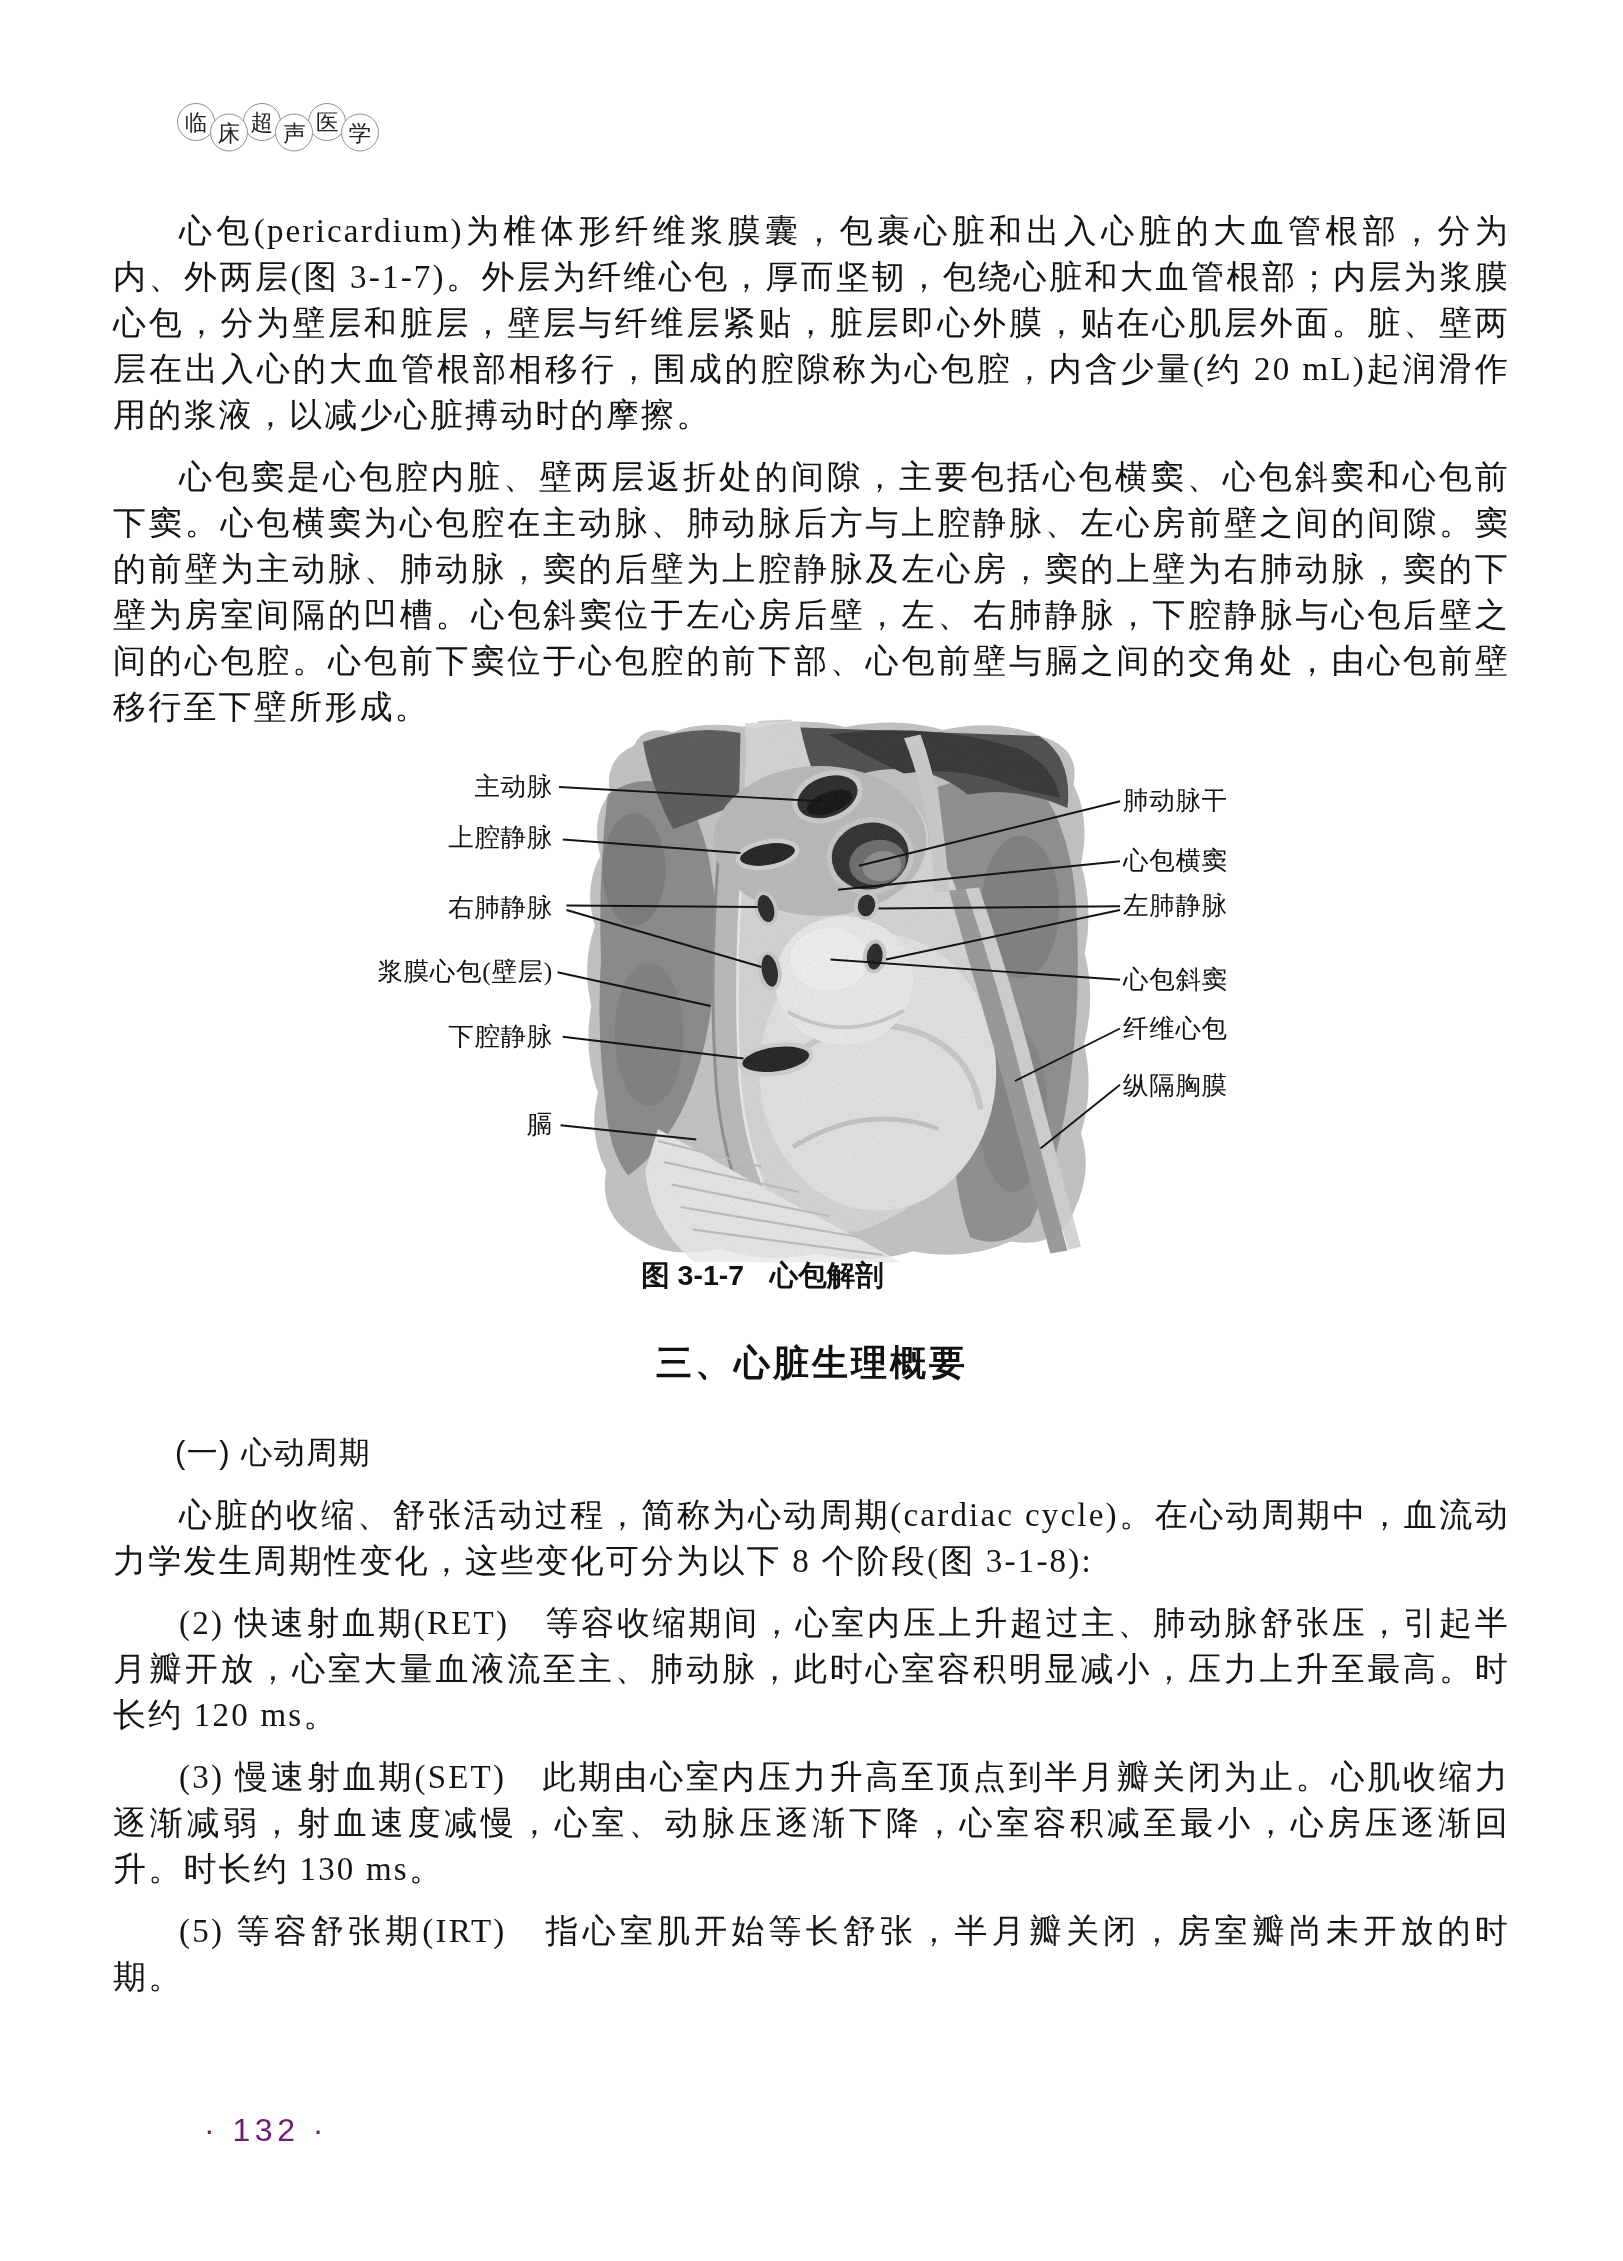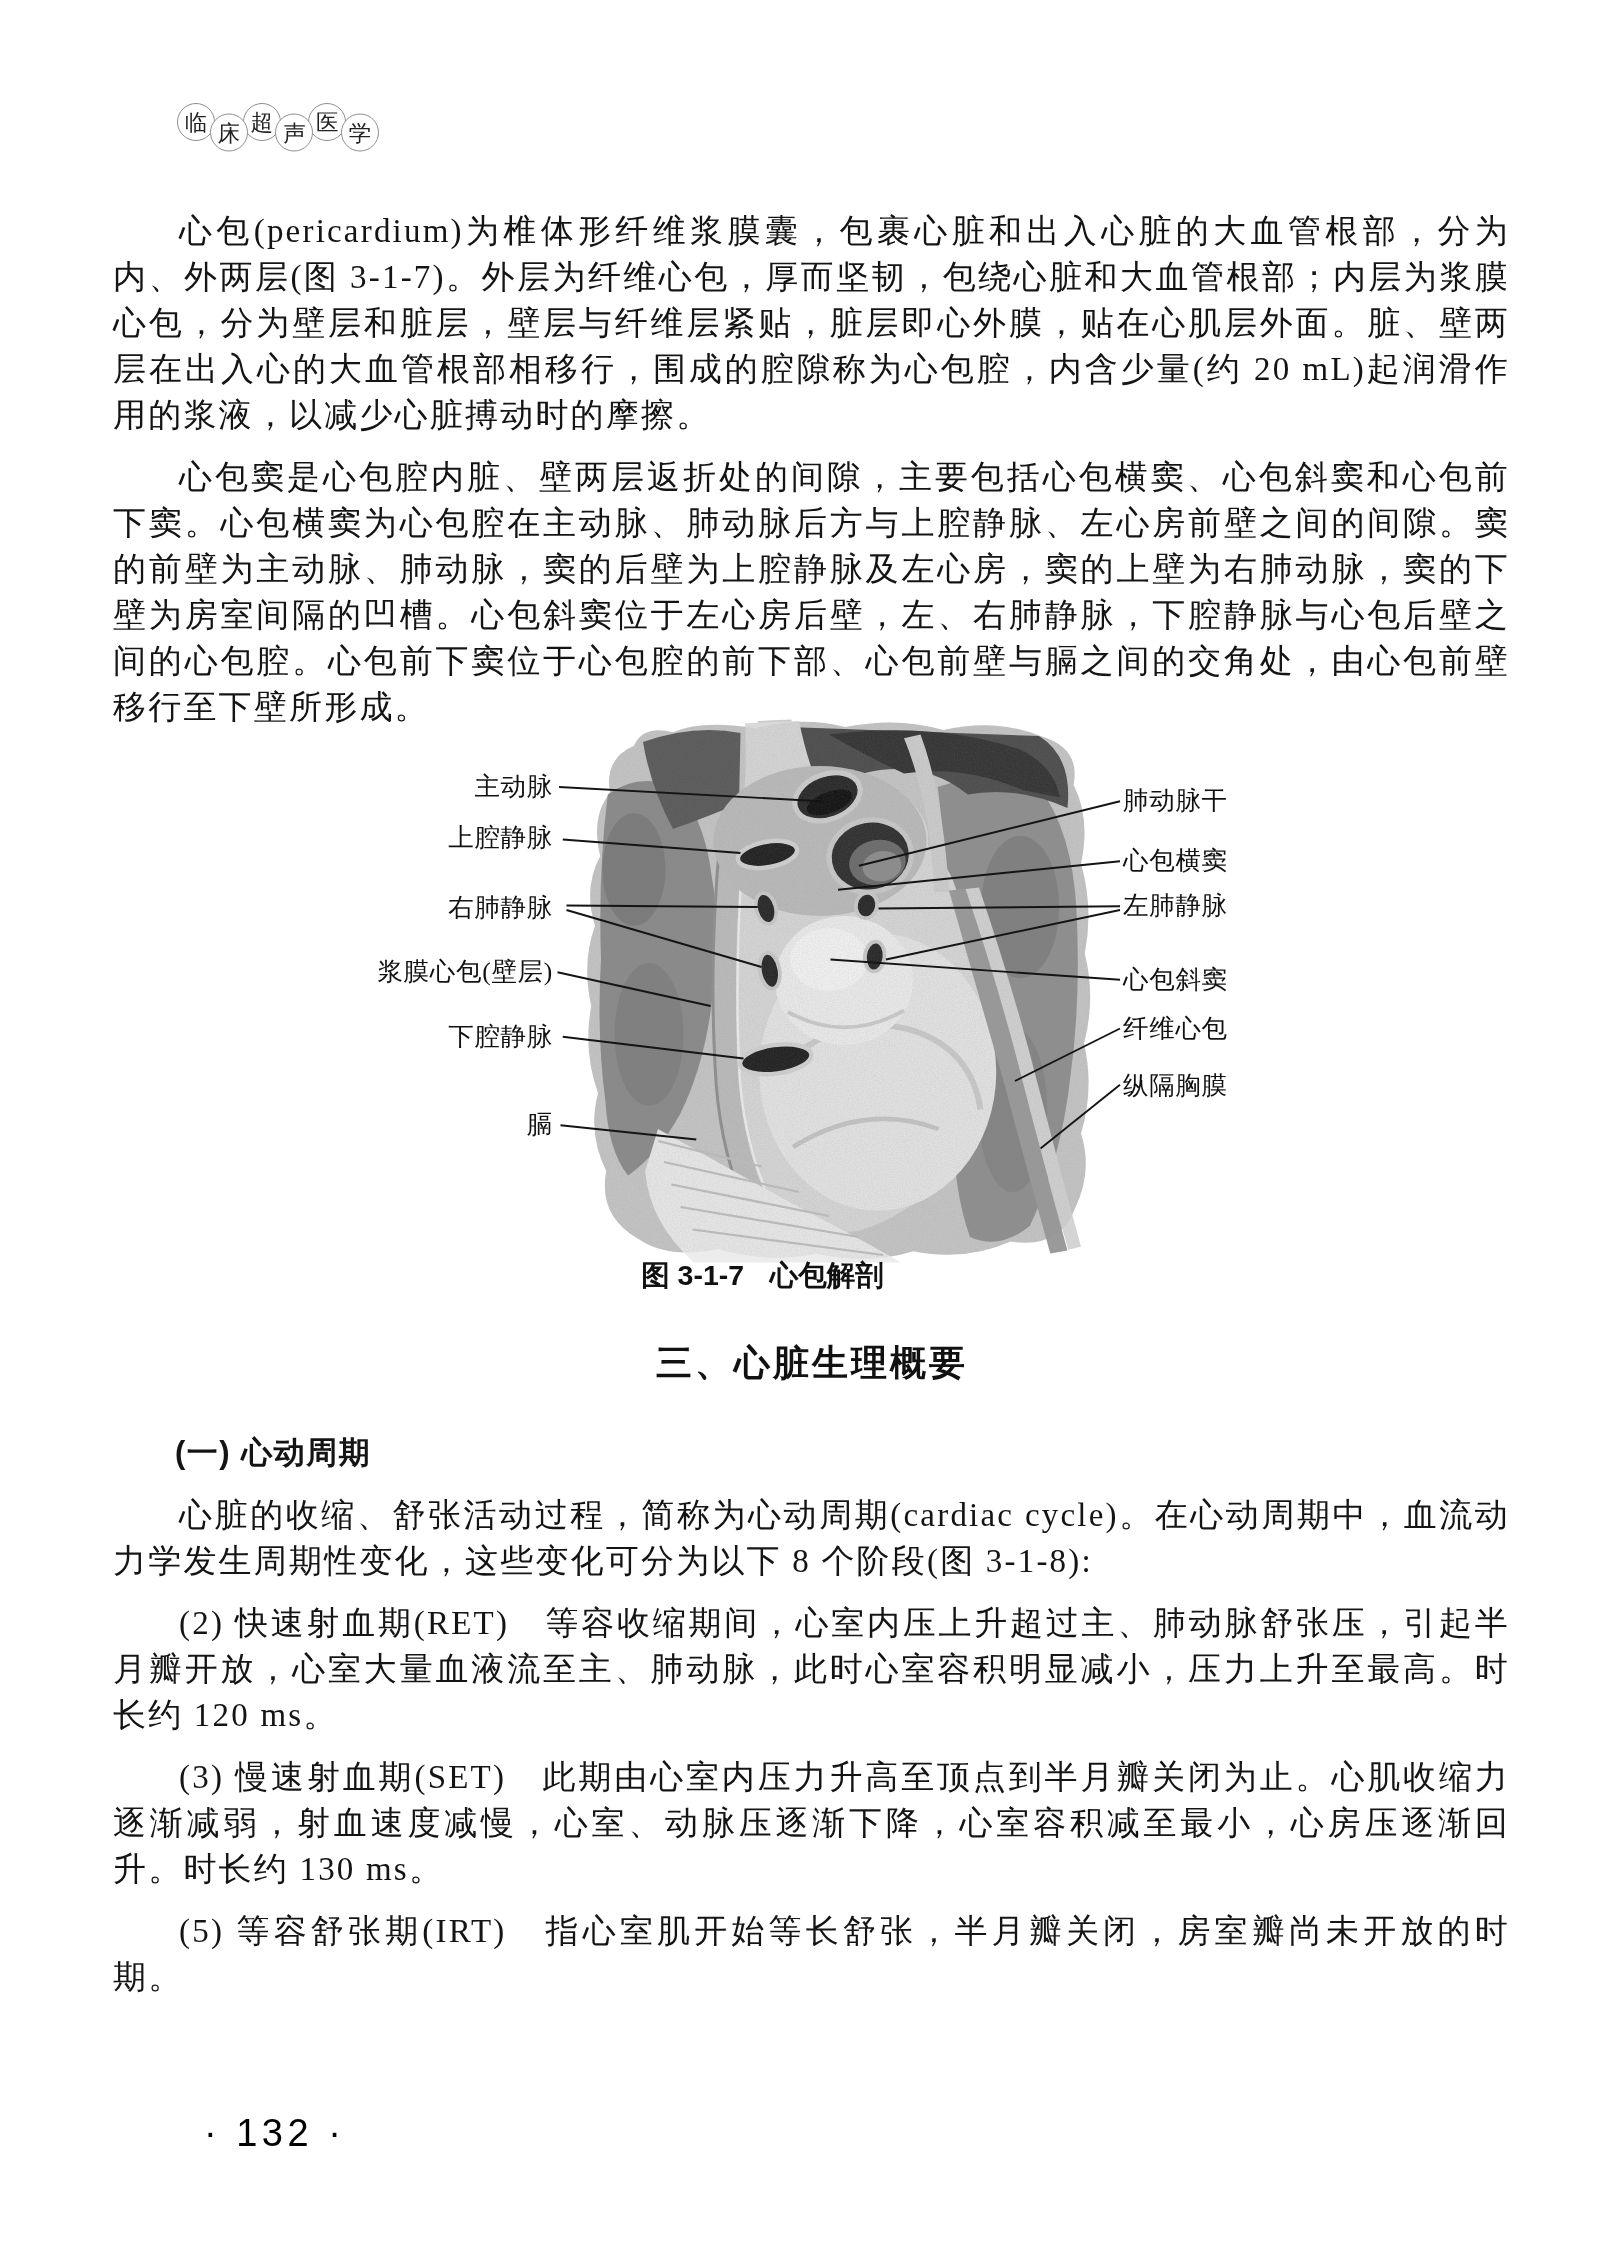--- a/index.html
+++ b/index.html
@@ -22,21 +22,21 @@
   .text-col {
     position:absolute; left:97px; width:1429px;
     font-size:33px; line-height:46px; letter-spacing:2.2px;
     text-align:justify; text-justify:inter-character;
   }
   .block1 { top:192px; }
   .block2 { top:1414px; }
   .text-col p { margin:16px; text-indent:2em; }
   .sub-heading {
     font-family:"Liberation Sans","DejaVu Sans",sans-serif;
-    font-weight:bold; font-size:31px; letter-spacing:1.5px;
+    font-weight:normal; font-size:31px; letter-spacing:1.5px;
   }
   
   .figure { position:absolute; left:379px; top:712px; width:870px; height:555px; }
   .figure svg { position:absolute; left:0; top:0; }
   .fig-label {
     position:absolute; font-size:25.5px; line-height:31.5px; white-space:nowrap;
     color:#111; letter-spacing:0.7px;
   }
   .fig-label.left { right:696px; text-align:right; }
   .fig-label.right { left:744px; text-align:left; }
@@ -47,21 +47,21 @@
   }
   .caption .cap-num { margin-right:0.9em; }
   .section-heading {
     position:absolute; left:0; top:1339px; width:1624px; margin:0; text-align:center;
     font-family:Liberation Sans, sans-serif;
     font-weight:bold; font-size:36px; letter-spacing:3px; color:#111;
   }
   .page-number {
     position:absolute; left:204px; top:2112px;
     font-family:"Liberation Sans","DejaVu Sans",sans-serif;
-    font-size:38px; letter-spacing:4.5px; color:#000000;
+    font-size:32px; letter-spacing:4.5px; color:#701a75;
   }
 </style>
 </head>
 <body>
 
 <div class="page">
 
   <div class="logo">
     <span class="logo-char">临</span>
     <span class="logo-char">床</span>

